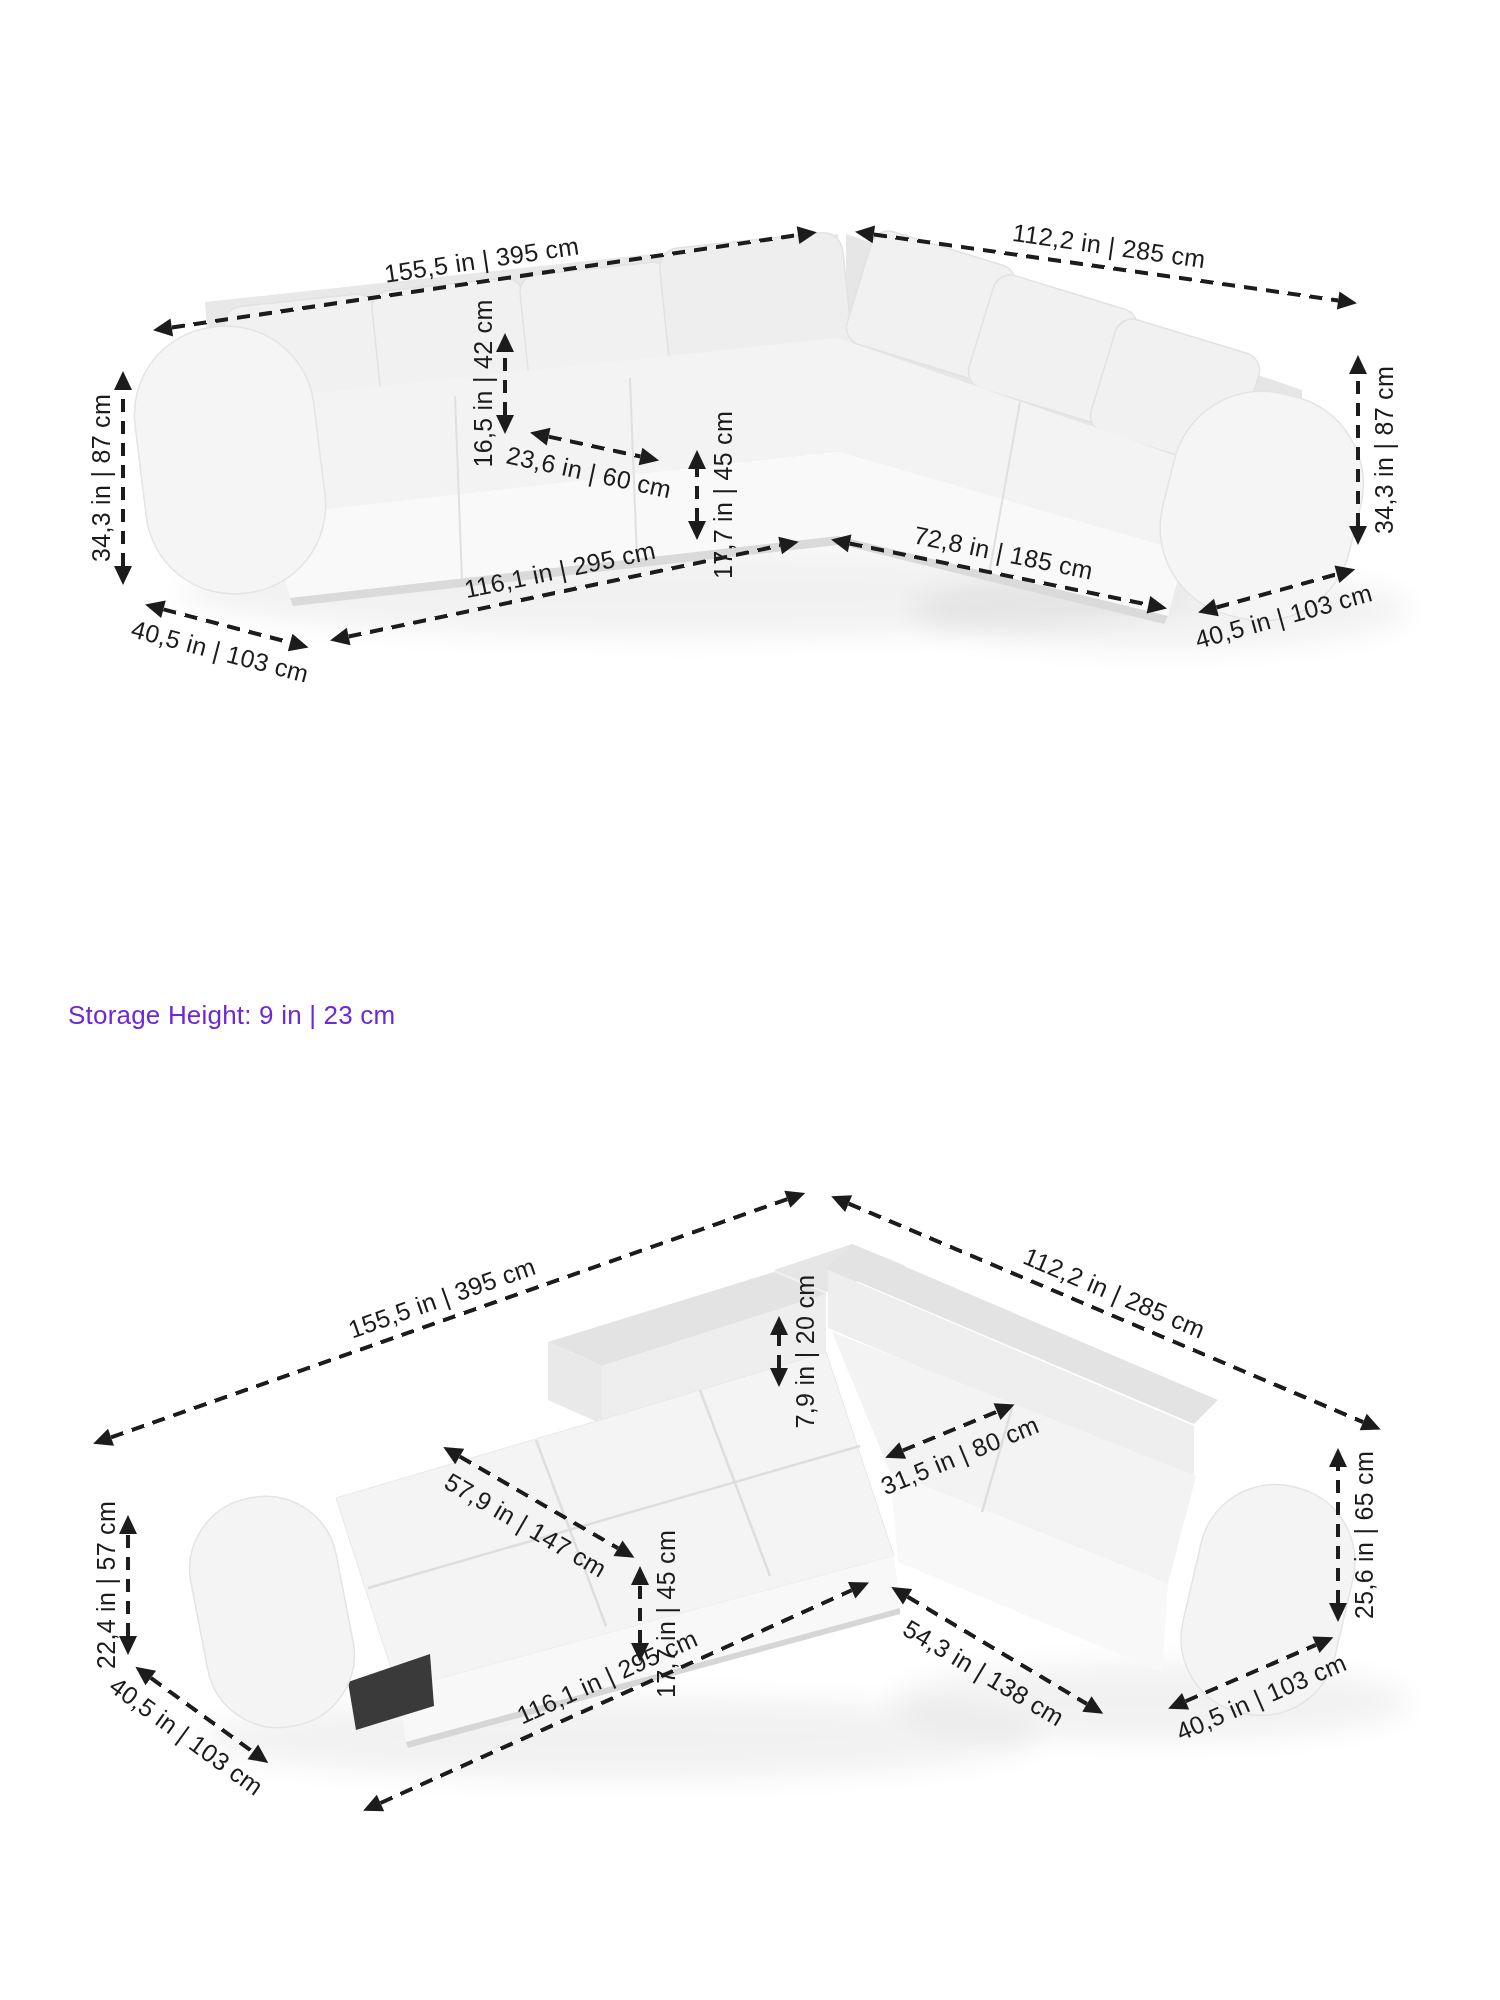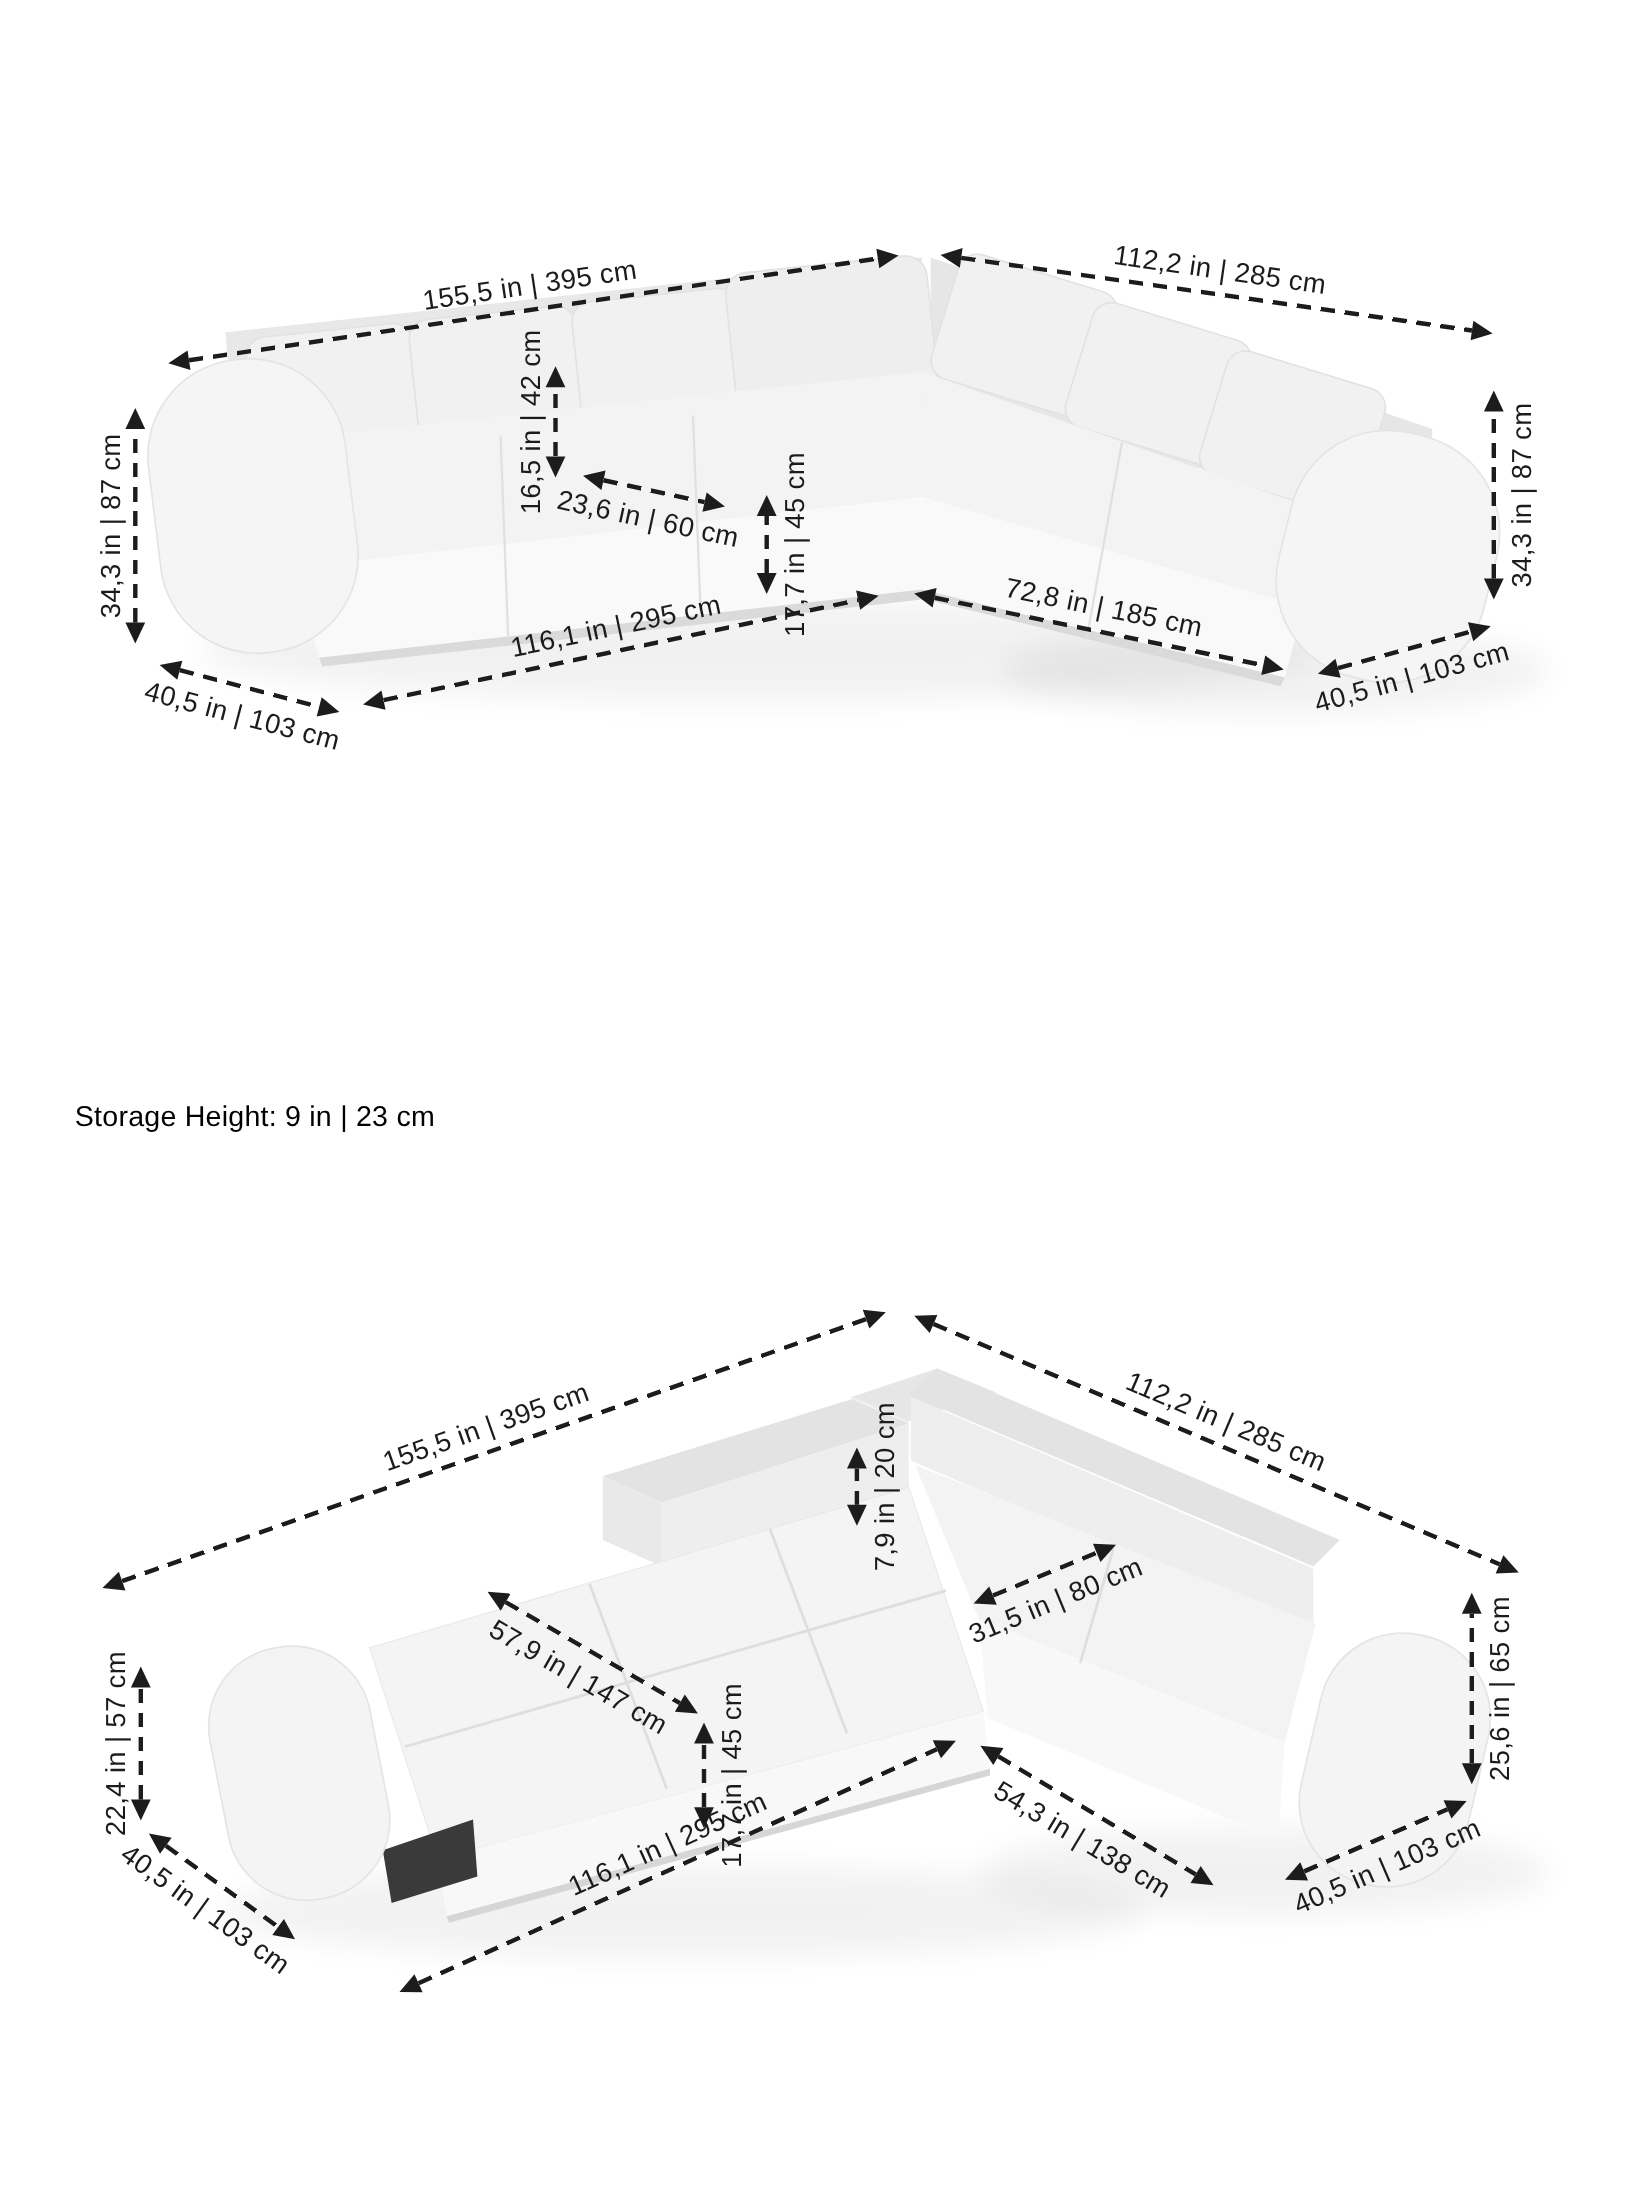--- a/index.html
+++ b/index.html
@@ -18,21 +18,21 @@
   .ah{position:absolute;top:2px;width:0;height:0;
     border-top:9px solid transparent;border-bottom:9px solid transparent;}
   .ah-l{left:-2px;border-right:19px solid #1c1c1c;transform:translateY(-50%);}
   .ah-r{right:-2px;border-left:19px solid #1c1c1c;transform:translateY(-50%);}
   .lbl{
     position:absolute;left:50%;white-space:nowrap;font-size:25px;letter-spacing:.3px;
     color:#1b1b1b;
   }
   .lbl.above{bottom:9px;transform:translateX(-50%);}
   .lbl.below{top:14px;transform:translateX(-50%);}
-  .note{position:absolute;font-size:26px;color:#000000;letter-spacing:.2px;}
+  .note{position:absolute;font-size:26px;color:#6d28d9;letter-spacing:.2px;}
 </style>
 </head>
 <body>
 
 <div id="canvas">
 
   <svg id="sofa-art" width="1500" height="2000" viewBox="0 0 1500 2000">
     <defs>
       <filter id="blur" x="-50%" y="-50%" width="200%" height="200%">
         <feGaussianBlur stdDeviation="14"></feGaussianBlur>

